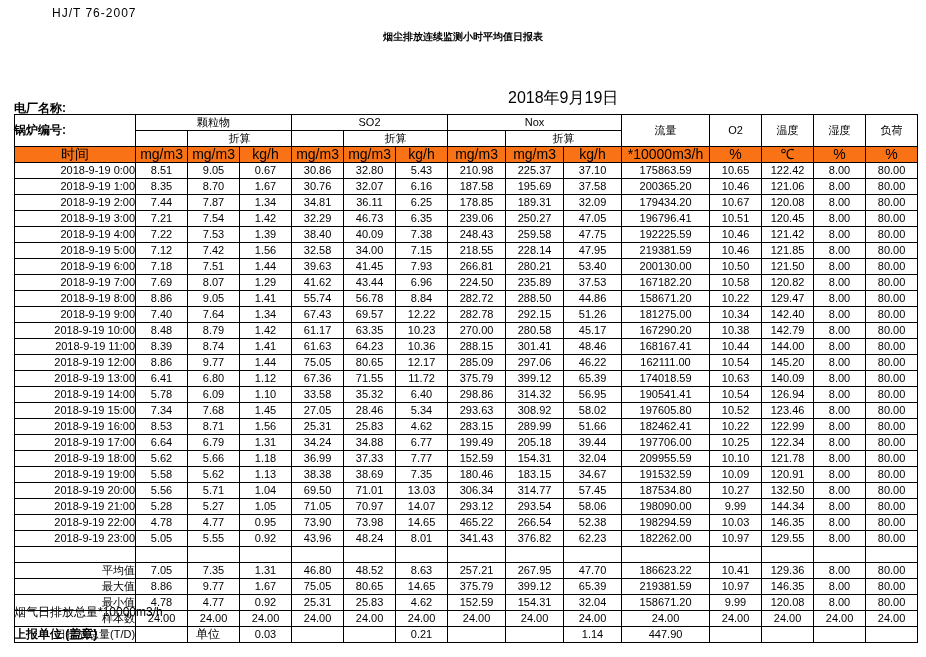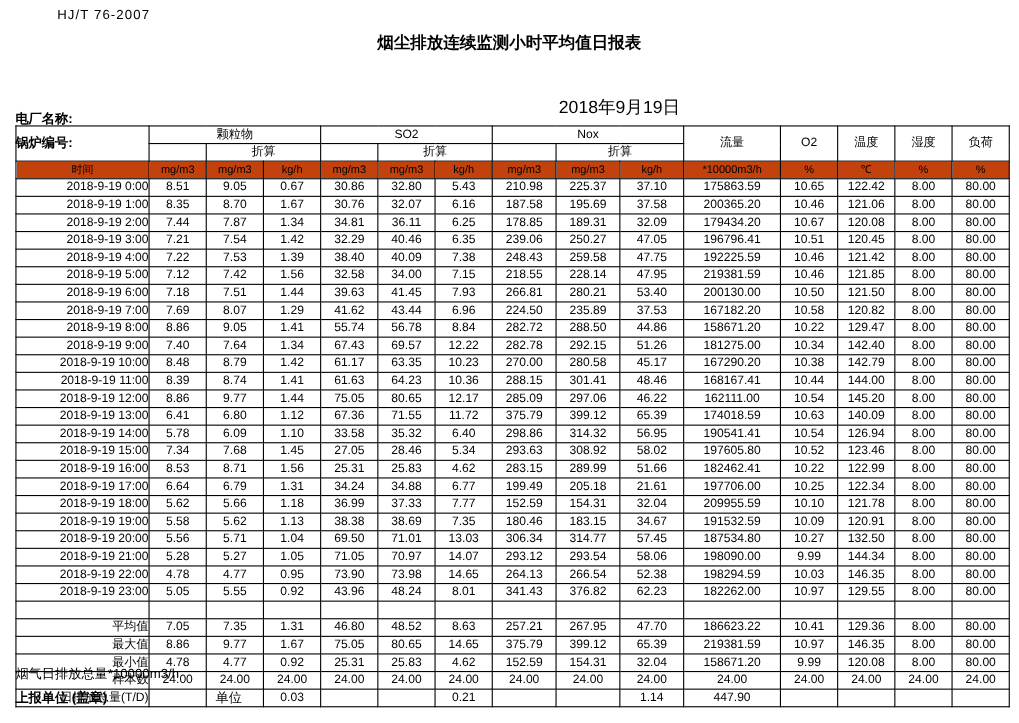--- a/index.html
+++ b/index.html
@@ -23,21 +23,21 @@
     font-size: 12px;
     letter-spacing: 1px;
     margin-left: 36px;
   }
   .doc-title {
     position: absolute;
     left: 0;
     top: 30px;
     width: 926px;
     text-align: center;
-    font-size: 15px;
+    font-size: 10px;
     font-weight: bold;
   }
   .meta {
     position: absolute;
     font-size: 12px;
     font-weight: bold;
     margin-top: 28px;
   }
   .meta-plant { left: 14px; top: 72px; }
   .meta-boiler { left: 14px; top: 94px; }
@@ -62,22 +62,22 @@
     padding: 0;
     height: 15px;
     line-height: 15px;
     text-align: center;
     font-weight: normal;
     white-space: nowrap;
     overflow: hidden;
   }
   .grp-head { font-size: 11px; }
   .unit-row td {
-    background: #c2410c;
-    font-size: 10px;
+    background: #f97316;
+    font-size: 14px;
   }
   .time-label-cell {
     background: #e3efdf;
     font-size: 12px;
   }
   .data-row td { font-size: 11px; }
   .data-row td.timecol { text-align: right; }
   .spacer-row td {
     border-left: 1px solid #000000;
     border-right: 1px solid #000000;
@@ -213,21 +213,21 @@
         <td>120.08</td>
         <td>8.00</td>
         <td>80.00</td>
       </tr>
       <tr class="data-row">
         <td class="timecol">2018-9-19 3:00</td>
         <td>7.21</td>
         <td>7.54</td>
         <td>1.42</td>
         <td>32.29</td>
-        <td>40.46</td>
+        <td>46.73</td>
         <td>6.35</td>
         <td>239.06</td>
         <td>250.27</td>
         <td>47.05</td>
         <td>196796.41</td>
         <td>10.51</td>
         <td>120.45</td>
         <td>8.00</td>
         <td>80.00</td>
       </tr>
@@ -455,21 +455,21 @@
       <tr class="data-row">
         <td class="timecol">2018-9-19 17:00</td>
         <td>6.64</td>
         <td>6.79</td>
         <td>1.31</td>
         <td>34.24</td>
         <td>34.88</td>
         <td>6.77</td>
         <td>199.49</td>
         <td>205.18</td>
-        <td>21.61</td>
+        <td>39.44</td>
         <td>197706.00</td>
         <td>10.25</td>
         <td>122.34</td>
         <td>8.00</td>
         <td>80.00</td>
       </tr>
       <tr class="data-row">
         <td class="timecol">2018-9-19 18:00</td>
         <td>5.62</td>
         <td>5.66</td>
@@ -538,21 +538,21 @@
         <td>80.00</td>
       </tr>
       <tr class="data-row">
         <td class="timecol">2018-9-19 22:00</td>
         <td>4.78</td>
         <td>4.77</td>
         <td>0.95</td>
         <td>73.90</td>
         <td>73.98</td>
         <td>14.65</td>
-        <td>264.13</td>
+        <td>465.22</td>
         <td>266.54</td>
         <td>52.38</td>
         <td>198294.59</td>
         <td>10.03</td>
         <td>146.35</td>
         <td>8.00</td>
         <td>80.00</td>
       </tr>
       <tr class="data-row">
         <td class="timecol">2018-9-19 23:00</td>

